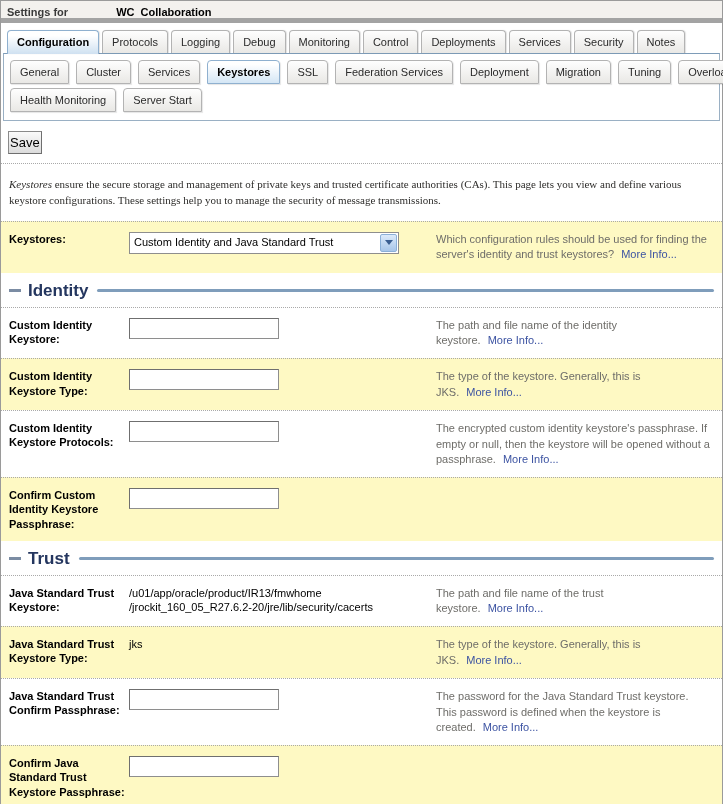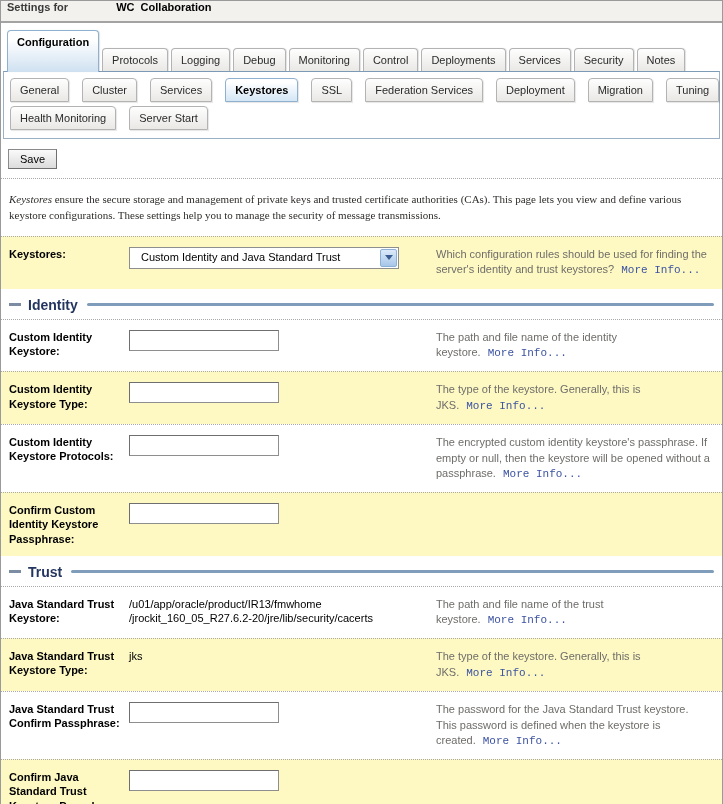--- a/index.html
+++ b/index.html
@@ -12,23 +12,23 @@
   }
   .page {
     width: 723px; height: 804px;
     border: 1px solid #9a9a9a;
     background: #fff;
     display: flex; flex-direction: column;
   }
   
   .titlebar {
     height: 22px; background: #f3f1ee;
-    display: flex; align-items: flex-start;
+    display: flex; align-items: flex-end;
     padding-left: 6px;
-    border-bottom: 2px solid #a3a3a3;
+    border-bottom: 5px solid #a3a3a3;
     flex: 0 0 auto;
   }
   .titlebar .t-prefix { font-weight: bold; color: #3a3a3a; white-space: pre; }
   .titlebar .t-name   { font-weight: bold; color: #000; white-space: pre; margin-left: 45px; }
   
   .tabs-area { flex: 0 0 auto; position: relative; }
   .tabrow1 {
     display: flex; align-items: flex-end;
     padding: 7px 6px 0 6px; gap: 3px;
     position: relative; z-index: 2;
@@ -43,34 +43,34 @@
     cursor: pointer;
     box-shadow: 1px 0 1px rgba(0,0,0,0.12);
     white-space: nowrap;
   }
   .tab.active {
     background: linear-gradient(#ffffff 20%, #cfe1f1);
     border: 1px solid #8fb0cf;
     border-bottom: none;
     font-weight: bold;
     color: #000;
-    padding-bottom: 24px;
+    padding-bottom: 6px;
     margin-bottom: -1px;
   }
   .subtab-box {
     border-top: 1px solid #7e9cb8;
     border-left: 1px solid #9ab0c4;
     border-right: 1px solid #9ab0c4;
     border-bottom: 1px solid #9ab0c4;
     margin: 0 2px;
     background: #fff;
     padding: 6px 4px 6px 4px;
     position: relative; z-index: 1;
   }
-  .subtabrow { display: flex; gap: 13px; padding: 0 2px 4px 2px; flex-wrap: nowrap; }
+  .subtabrow { display: flex; gap: 7px; padding: 0 2px 4px 2px; flex-wrap: nowrap; }
   .subtabrow.second { padding-bottom: 2px; }
   .subtab {
     background: linear-gradient(#fefefe, #e9e8e5);
     border: 1px solid #b3b3b3;
     border-radius: 4px 4px 0 0;
     padding: 5px 9px;
     color: #2b2b2b;
     cursor: pointer;
     box-shadow: 1px 1px 1px rgba(0,0,0,0.10);
     white-space: nowrap;
@@ -80,25 +80,25 @@
     border: 1px solid #8fb0cf;
     font-weight: bold;
     color: #000;
   }
   
   .content { flex: 1 1 auto; padding-top: 8px; }
   .btnbar { padding: 2px 7px 9px 7px; }
   .btnbar.bottom { border-top: 1px dotted #a9a9a9; padding-top: 9px; }
   .btn {
     font-family: "Liberation Sans", sans-serif;
-    font-size: 11px; color: #000;
+    font-size: 13px; color: #000;
     background: linear-gradient(#fafafa, #dcdcdc);
     border: 1px solid #8a8a8a;
     border-right-color: #6f6f6f; border-bottom-color: #6f6f6f;
-    padding: 3px 11px;
+    padding: 3px 1px;
     cursor: pointer;
   }
   .intro {
     border-top: 1px dotted #a9a9a9;
     padding: 13px 10px 12px 8px;
     color: #2e2d2b;
     line-height: 1.45;
     font-family: Liberation Serif, serif;
   }
   .intro .lead { font-style: italic; }
@@ -107,57 +107,57 @@
     display: grid;
     grid-template-columns: 120px 307px 1fr;
     padding: 10px 8px 10px 8px;
     border-top: 1px dotted #a9a9a9;
     align-items: start;
   }
   .form-row.gray { background: #fef9c3; }
   .f-label { font-weight: bold; color: #000; padding-right: 4px; line-height: 1.28; }
   .f-value { padding-right: 10px; color: #000; line-height: 1.35; }
   .f-help { color: #6e6d69; line-height: 1.4; padding-right: 4px; }
-  .more-info { color: #3c53a2; text-decoration: none; margin-left: 7px; white-space: nowrap; cursor: pointer; font-family: Liberation Mono, monospace; }
+  .more-info { color: #3c53a2; text-decoration: none; margin-left: 7px; white-space: nowrap; cursor: pointer; }
   input.textfield {
     width: 150px; height: 21px;
     border: 1px solid #8e8e8e;
     border-top-color: #6f6f6f; border-left-color: #6f6f6f;
     font-family: "Liberation Sans", sans-serif;
     font-size: 11px; padding: 0 3px;
     background: #fff;
   }
   
   .select {
     width: 270px; height: 22px;
     border: 1px solid #8e8e8e;
     background: #fff;
     display: flex; align-items: center;
     cursor: pointer;
   }
-  .select .sel-text { flex: 1 1 auto; padding: 0 11px; white-space: nowrap; overflow: hidden; }
+  .select .sel-text { flex: 1 1 auto; padding: 0 4px; white-space: nowrap; overflow: hidden; }
   .select .sel-arrow {
     flex: 0 0 auto; width: 17px; height: 18px; margin: 1px;
     background: linear-gradient(#dceafa, #a8c6e9);
     border: 1px solid #8bb0d8; border-radius: 2px;
     display: flex; align-items: center; justify-content: center;
   }
   .select .sel-arrow .tri {
     width: 0; height: 0;
     border-left: 4px solid transparent;
     border-right: 4px solid transparent;
     border-top: 5px solid #3a5e91;
   }
   
   .section-header {
     display: flex; align-items: center;
     padding: 8px 8px 6px 8px;
   }
   .section-header .dash { width: 12px; height: 3px; background: #7b8ca3; margin-right: 7px; flex: 0 0 auto; }
-  .section-header .s-title { font-weight: bold; color: #24365f; margin-right: 9px; font-size: 14px; }
+  .section-header .s-title { font-weight: bold; color: #24365f; margin-right: 9px; font-size: 17px; }
   .section-header .line { flex: 1 1 auto; height: 3px; background: #7f9dbb; border-radius: 2px; }
   .path-line { display: block; word-break: break-all; }
 </style>
 </head>
 <body>
 
 <div class="page">
 
   <div class="titlebar">
     <span class="t-prefix">Settings for </span>

